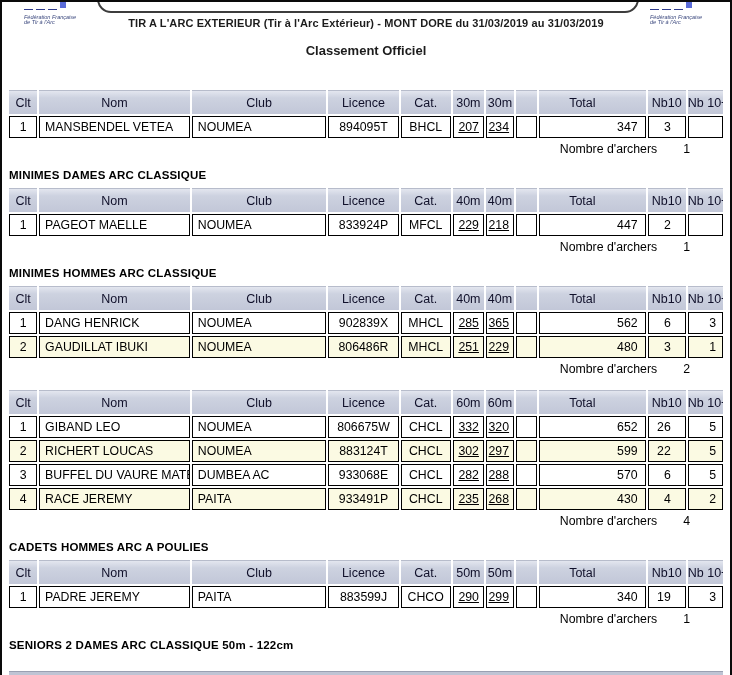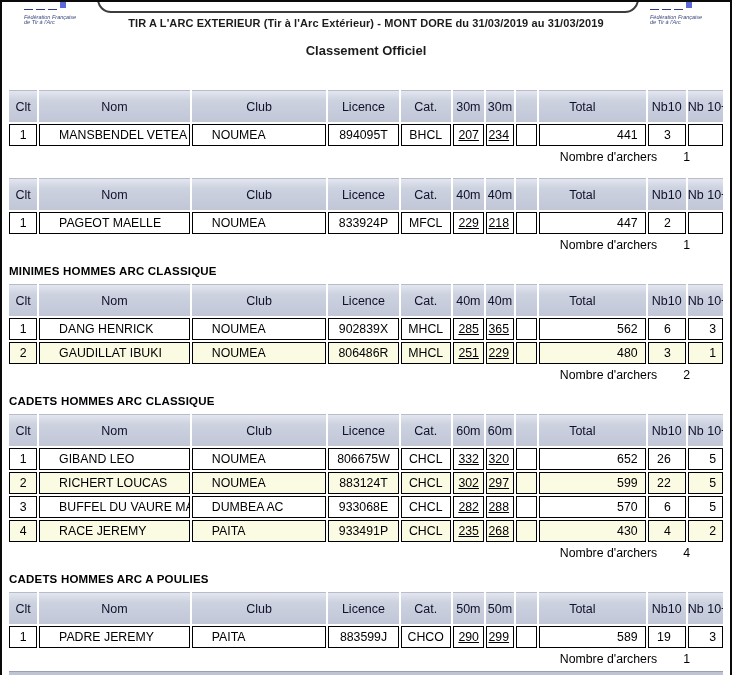--- a/index.html
+++ b/index.html
@@ -36,31 +36,31 @@
   
   .content { padding:0 5px; }
   .category { margin:0; }
   .section-title {
     font-size:11.5px; font-weight:700; color:#000;
     line-height:14px; margin:0 0 4px 2px; letter-spacing:.2px;
   }
   table.results { table-layout:fixed; width:718px; border-collapse:separate; border-spacing:2px; }
   th, td { box-sizing:border-box; overflow:hidden; white-space:nowrap; }
   th {
-    height:32px; font-weight:400; font-size:12.5px; color:#10102a;
+    height:24px; font-weight:400; font-size:12.5px; color:#10102a;
     background:linear-gradient(180deg,#e3e6ef 0%, #cdd2e0 30%, #c2c7d8 100%);
     border-top:1px solid #b7bccb; text-align:center;
   }
   td {
     height:22px; font-size:12.3px; color:#000;
     border:1px solid #000; background:#fff; text-align:center;
   }
   tr.shaded td { background:#fbfae3; }
   th.c-total { padding-right:20px; }
-  td.c-nom, td.c-club { text-align:left; padding-left:19px;margin-top:24px; }
+  td.c-nom, td.c-club { text-align:left; padding-left:5px;margin-top:24px; }
   td.c-d  { text-align:right; padding-right:4px;text-decoration:underline; }
   td.c-total { text-align:right; padding-right:7px; }
   td.c-nb10  { text-align:right; padding-right:14px; }
   td.c-nb10p { text-align:right; padding-right:6px; }
   .archers {
     margin:1px 0 10px 0; text-align:right; padding-right:35px;
     font-size:12.3px; color:#000; line-height:17px;
   }
   .archers-value { display:inline-block; margin-left:26px; }
   
@@ -131,32 +131,33 @@
       <tbody>
   <tr>
     <td class="c-clt">1</td>
     <td class="c-nom">MANSBENDEL VETEA</td>
     <td class="c-club">NOUMEA</td>
     <td class="c-lic">894095T</td>
     <td class="c-cat">BHCL</td>
     <td class="c-d">207</td>
     <td class="c-d">234</td>
     <td class="c-blank"></td>
-    <td class="c-total">441</td>
+    <td class="c-total">347</td>
     <td class="c-nb10">3</td>
     <td class="c-nb10p"></td>
   </tr>
 </tbody>
     </table>
     <div class="archers">
       <span class="archers-label">Nombre d'archers</span><span class="archers-value">1</span>
     </div>
   </section>
 
   <section class="category">
+    <h3 class="section-title">MINIMES DAMES ARC CLASSIQUE</h3>
     <table class="results">
       <colgroup>
         <col style="width:28px">
             <col style="width:150px">
             <col style="width:134px">
         <col style="width:70px">
             <col style="width:50px">
             <col style="width:31px">
         <col style="width:28px">
             <col style="width:21px">
@@ -260,21 +261,20 @@
     <td class="c-nb10p">1</td>
   </tr>
 </tbody>
     </table>
     <div class="archers">
       <span class="archers-label">Nombre d'archers</span><span class="archers-value">2</span>
     </div>
   </section>
 
   <section class="category">
-    <h3 class="section-title">CADETS HOMMES ARC CLASSIQUE</h3>
     <table class="results">
       <colgroup>
         <col style="width:28px">
             <col style="width:150px">
             <col style="width:134px">
         <col style="width:70px">
             <col style="width:50px">
             <col style="width:31px">
         <col style="width:28px">
             <col style="width:21px">
@@ -394,21 +394,21 @@
       <tbody>
   <tr>
     <td class="c-clt">1</td>
     <td class="c-nom">PADRE JEREMY</td>
     <td class="c-club">PAITA</td>
     <td class="c-lic">883599J</td>
     <td class="c-cat">CHCO</td>
     <td class="c-d">290</td>
     <td class="c-d">299</td>
     <td class="c-blank"></td>
-    <td class="c-total">589</td>
+    <td class="c-total">340</td>
     <td class="c-nb10">19</td>
     <td class="c-nb10p">3</td>
   </tr>
 </tbody>
     </table>
     <div class="archers">
       <span class="archers-label">Nombre d'archers</span><span class="archers-value">1</span>
     </div>
   </section>
 

